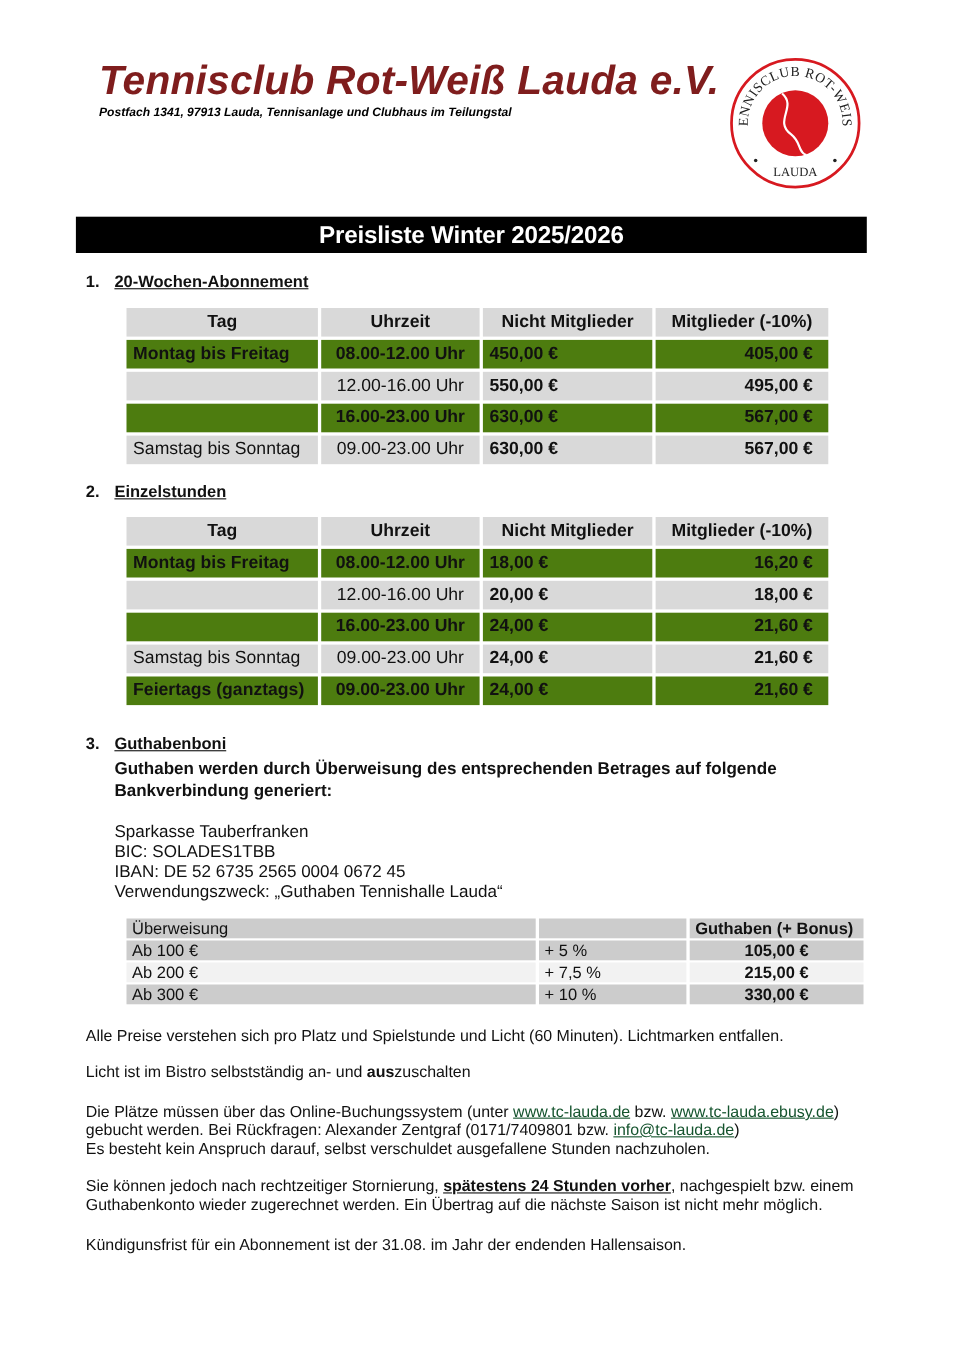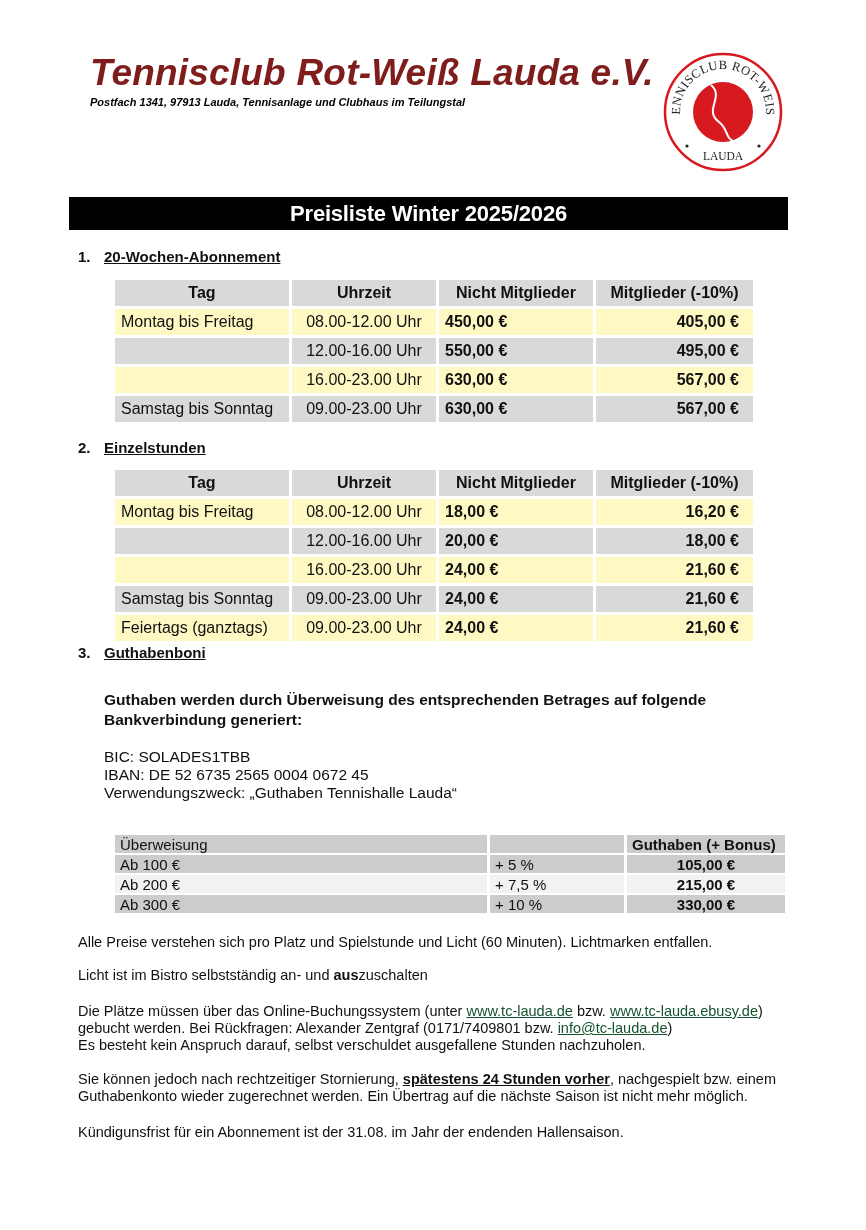--- a/index.html
+++ b/index.html
@@ -13,21 +13,21 @@
 
     .title-bar { position: absolute; left: 69px; top: 197px; width: 719px; height: 33px; background: #000; color: #fff; text-align: center; font-size: 22px; font-weight: bold; line-height: 33px; letter-spacing: -0.2px; }
 
     .section-heading { position: absolute; left: 78px; font-size: 15px; font-weight: bold; }
     .section-heading .num { display: inline-block; width: 26px; }
     .section-heading .label { text-decoration: underline; }
 
     table.price { position: absolute; left: 112px; border-collapse: separate; border-spacing: 3px; font-size: 16px; }
     table.price td, table.price th { height: 26px; padding: 0 6px; white-space: nowrap; }
     table.price th { background: #d9d9d9; font-weight: bold; text-align: center; }
-    table.price tr.light td { background: #fef9c3; }
+    table.price tr.light td { background: #4d7c0f; font-weight: bold; }
     table.price tr.dark td { background: #d9d9d9; }
     table.price td.c-tag { width: 174px; text-align: left; }
     table.price td.c-time { width: 144px; text-align: center; }
     table.price td.c-nm { width: 154px; font-weight: bold; padding-right: 14px; }
     table.price td.c-m { width: 157px; text-align: right; font-weight: bold; padding-right: 14px; }
 
     .para-bold { position: absolute; left: 104px; top: 690px; width: 660px; font-size: 15.5px; font-weight: bold; line-height: 20px; }
     .bank { position: absolute; left: 104px; top: 748px; font-size: 15.5px; line-height: 18px; }
 
     table.bonus { position: absolute; left: 112px; top: 833px; border-collapse: separate; border-spacing: 3px 2px; font-size: 15px; }
@@ -142,25 +142,26 @@
   </tr>
   <tr class="light">
     <td class="c-tag">Feiertags (ganztags)</td>
     <td class="c-time">09.00-23.00 Uhr</td>
     <td class="c-nm">24,00 €</td>
     <td class="c-m">21,60 €</td>
   </tr>
 </tbody>
   </table>
 
-<div class="section-heading" style="top:644px;">
+<div class="section-heading" style="top:668px;">
   <span class="num">3.</span><span class="label">Guthabenboni</span>
 </div>
 <div class="para-bold">Guthaben werden durch Überweisung des entsprechenden Betrages auf folgende Bankverbindung generiert:</div>
 <div class="bank">
+  <div>Sparkasse Tauberfranken</div>
   <div>BIC: SOLADES1TBB</div>
   <div>IBAN: DE 52 6735 2565 0004 0672 45</div>
   <div>Verwendungszweck: „Guthaben Tennishalle Lauda“</div>
 </div>
 
 <table class="bonus">
   <tbody>
       <tr class="dark head">
     <td class="b1">Überweisung</td>
     <td class="b2"></td>

